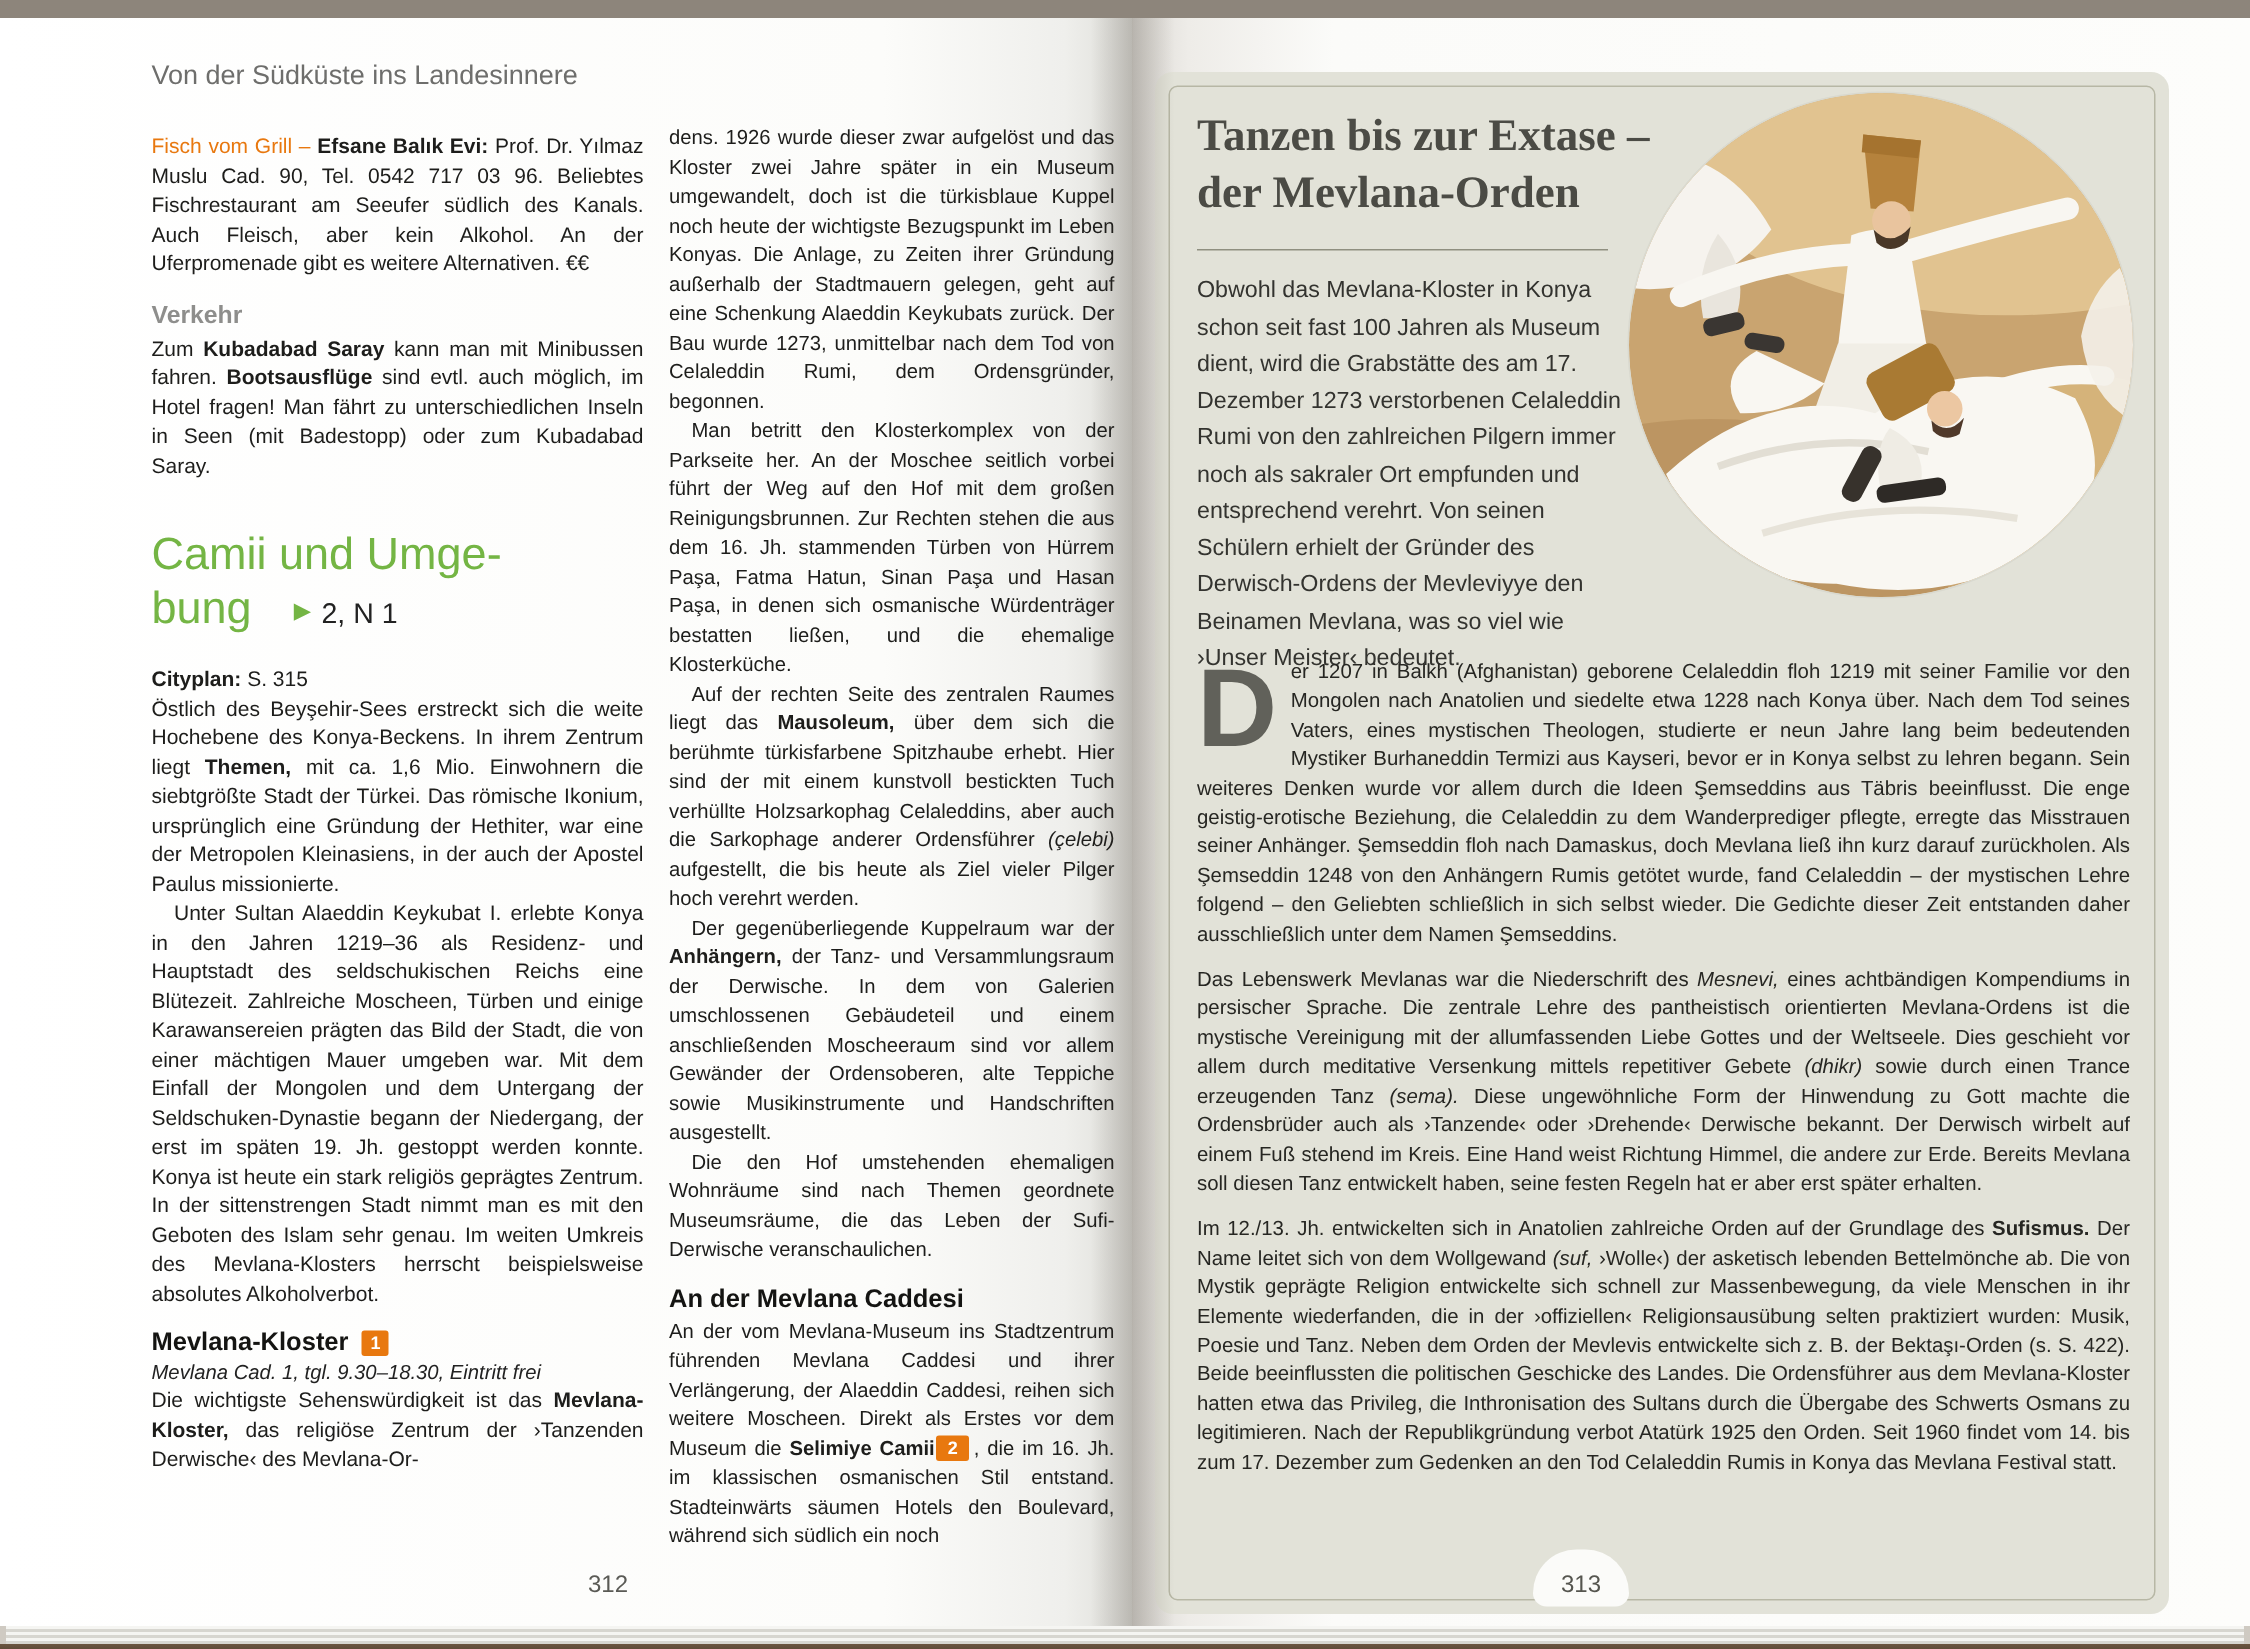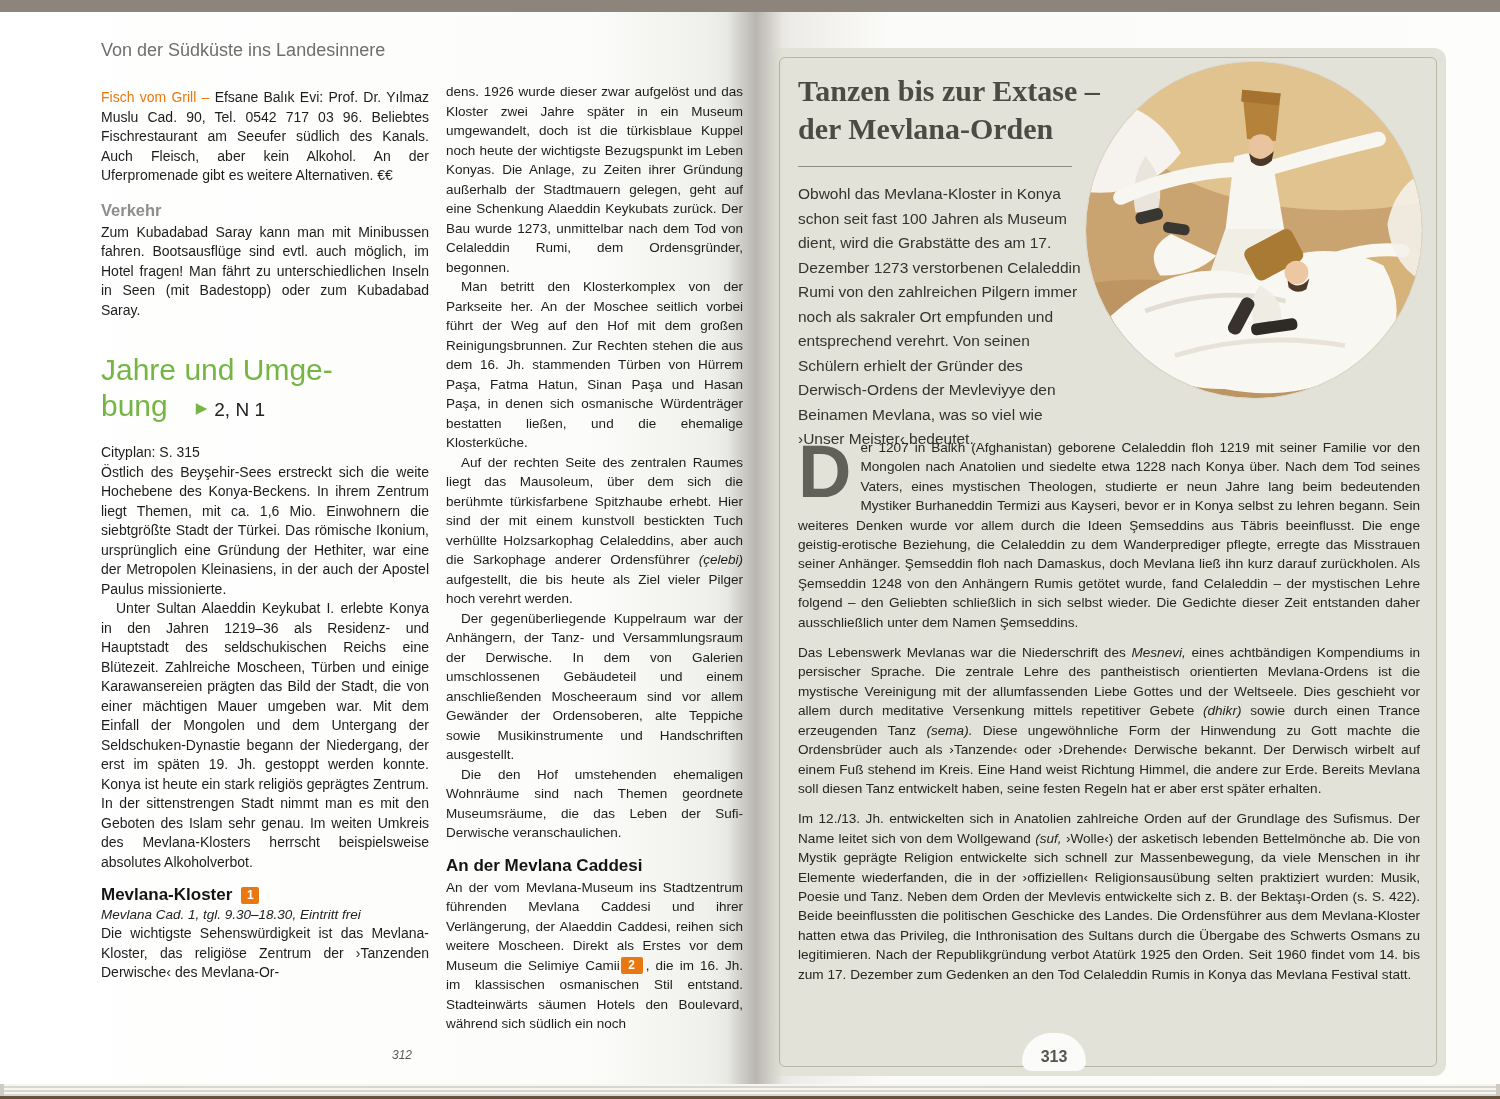--- a/index.html
+++ b/index.html
@@ -22,52 +22,52 @@
   .h-gray{margin:15px 0 3px;font-size:16.5px;font-weight:700;color:#8e8e8c;}
   .h-green{margin:32px 0 0;font-size:30px;line-height:36px;font-weight:400;color:#74b544;}
   .map-ref{margin-left:28px;font-size:19px;color:#222;white-space:nowrap;}
   .map-ref .arrow{color:#74b544;font-size:15px;margin-right:7px;position:relative;top:-3px;}
   .cityplan{margin:14px 0 0;font-size:14px;line-height:19.5px;color:#1d1d1b;}
   .h-bold{margin:13px 0 2px;font-size:17px;font-weight:700;color:#141412;}
   .marker-box,.seg-marker{display:inline-block;background:#e8780f;color:#fff;min-width:18px;height:17px;line-height:17px;text-align:center;font-size:12px;font-weight:700;font-style:normal;border-radius:2px;vertical-align:1px;}
   .marker-box{margin-left:9px;}
   .seg-marker{margin:0 3px 0 1px;padding:0 2px;}
   .info-line{margin:0 0 2px;font-size:13.5px;font-style:italic;color:#222;}
-  .pn-left{position:absolute;left:392px;top:1036px;font-size:12px;color:#5a5a55;font-style:italic;}
-  .seg-b{font-weight:400;}
+  .pn-left{position:absolute;left:392px;top:1036px;font-size:16px;color:#5a5a55;}
+  .seg-b{font-weight:700;}
   .seg-i{font-style:italic;}
   .seg-orange{color:#e8780f;}
   
   .box{position:absolute;left:15px;top:36px;width:676px;height:1028px;background:#e2e2d8;border-radius:12px;}
   .box::after{content:"";position:absolute;inset:9px;border:1.5px solid #b7b7a5;border-radius:6px;pointer-events:none;}
   .photo{position:absolute;top:14px;right:24px;width:336px;height:336px;border-radius:50%;overflow:hidden;z-index:2;box-shadow:0 0 0 1px rgba(0,0,0,0.04);}
   .box-title{position:absolute;left:28px;top:24px;width:330px;font-family:Liberation Serif, serif;font-weight:700;font-size:30px;line-height:38px;color:#4b4b45;}
   .title-rule{position:absolute;left:28px;top:118px;width:274px;border-top:1px solid #8f8f80;}
   .intro{position:absolute;left:28px;top:134px;width:286px;margin:0;font-size:15.5px;line-height:24.5px;color:#33332f;}
   .box-body{position:absolute;left:28px;top:390px;width:622px;}
   .bjust{margin:0 0 11px;text-align:justify;font-size:13.6px;line-height:19.4px;color:#262622;}
   .dropcap{float:left;font-size:74px;line-height:58px;font-weight:700;color:#61615a;padding:5px 9px 0 0;}
-  .notch{position:absolute;bottom:5px;left:252px;width:64px;height:38px;background:#fbfbf9;border-radius:32px 32px 10px 10px;z-index:3;text-align:center;font-weight:bold;}
+  .notch{position:absolute;bottom:5px;left:252px;width:64px;height:38px;background:#fbfbf9;border-radius:32px 32px 10px 10px;z-index:3;text-align:center;}
   .pn-right{font-size:16px;color:#55554f;line-height:48px;}
 </style>
 </head>
 <body>
 
 <div class="stage">
 
   <div class="page page-left">
     <div class="lp-header">Von der Südküste ins Landesinnere</div>
 
     <div class="col col1">
       <p class="just"><span class="seg-orange">Fisch vom Grill – </span><span class="seg-b">Efsane Balık Evi: </span><span>Prof. Dr. Yılmaz Muslu Cad. 90, Tel. 0542 717 03 96. Beliebtes Fischrestaurant am Seeufer südlich des Kanals. Auch Fleisch, aber kein Alkohol. An der Uferpromenade gibt es weitere Alternativen. €€</span></p>
       <h3 class="h-gray">Verkehr</h3>
       <p class="just"><span>Zum </span><span class="seg-b">Kubadabad Saray</span><span> kann man mit Minibussen fahren. </span><span class="seg-b">Bootsausflüge</span><span> sind evtl. auch möglich, im Hotel fragen! Man fährt zu unterschiedlichen Inseln in Seen (mit Badestopp) oder zum Kubadabad Saray.</span></p>
 
       <div class="h-green">
-        <span class="hg-line">Jahre und Umge-</span><br>
+        <span class="hg-line">Camii und Umge-</span><br>
         <span class="hg-line">bung</span><span class="map-ref"><span class="arrow">▶</span><span class="ref-text">2, N 1</span></span>
       </div>
 
       <p class="cityplan"><span class="seg-b">Cityplan:</span><span> S. 315</span></p>
       <p class="just"><span>Östlich des Beyşehir-Sees erstreckt sich die weite Hochebene des Konya-Beckens. In ihrem Zentrum liegt </span><span class="seg-b">Themen,</span><span> mit ca. 1,6 Mio. Einwohnern die siebtgrößte Stadt der Türkei. Das römische Ikonium, ursprünglich eine Gründung der Hethiter, war eine der Metropolen Kleinasiens, in der auch der Apostel Paulus missionierte.</span></p>
       <p class="just indent"><span>Unter Sultan Alaeddin Keykubat I. erlebte Konya in den Jahren 1219–36 als Residenz- und Hauptstadt des seldschukischen Reichs eine Blütezeit. Zahlreiche Moscheen, Türben und einige Karawansereien prägten das Bild der Stadt, die von einer mächtigen Mauer umgeben war. Mit dem Einfall der Mongolen und dem Untergang der Seldschuken-Dynastie begann der Niedergang, der erst im späten 19. Jh. gestoppt werden konnte. Konya ist heute ein stark religiös geprägtes Zentrum. In der sittenstrengen Stadt nimmt man es mit den Geboten des Islam sehr genau. Im weiten Umkreis des Mevlana-Klosters herrscht beispielsweise absolutes Alkoholverbot.</span></p>
 
       <h3 class="h-bold"><span>Mevlana-Kloster</span><span class="marker-box">1</span></h3>
       <p class="info-line">Mevlana Cad. 1, tgl. 9.30–18.30, Eintritt frei</p>
       <p class="just"><span>Die wichtigste Sehenswürdigkeit ist das </span><span class="seg-b">Mevlana-Kloster,</span><span> das religiöse Zentrum der ›Tanzenden Derwische‹ des Mevlana-Or-</span></p>

